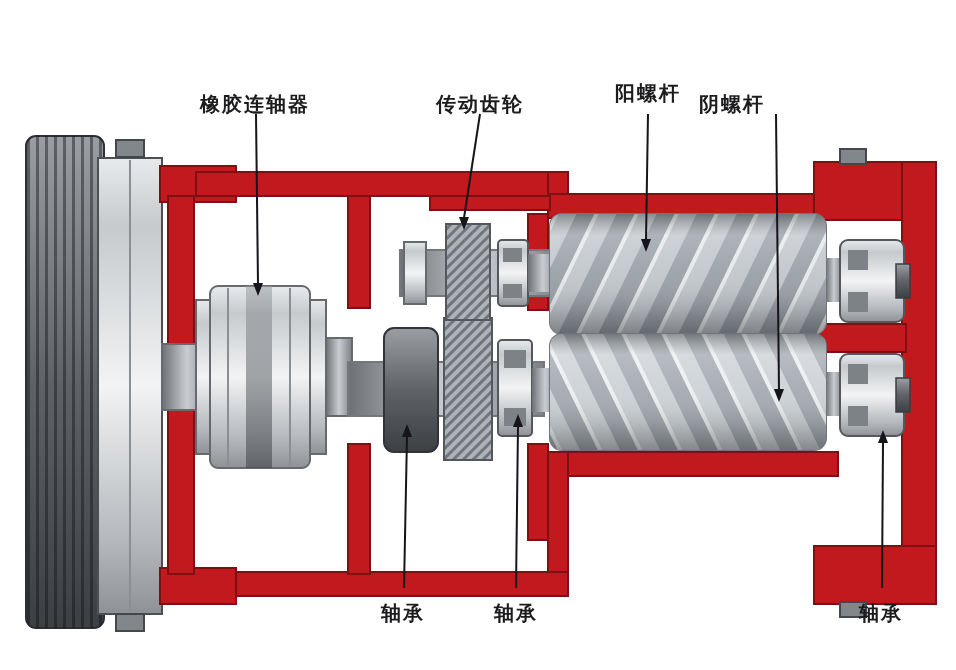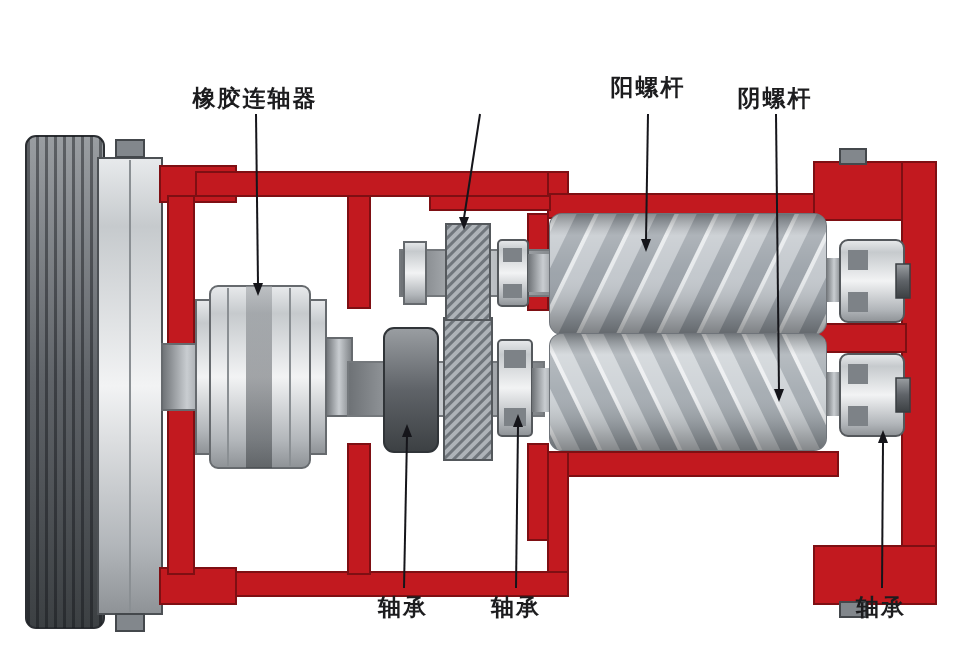--- a/index.html
+++ b/index.html
@@ -1,20 +1,20 @@
 <!DOCTYPE html>
 <html><head>
 <meta charset="utf-8">
 <style>
   html,body{margin:0;padding:0;background:#ffffff;}
   .stage{position:relative;width:956px;height:670px;background:#ffffff;overflow:hidden;
          font-family:"Liberation Sans",sans-serif;}
   .stage svg{position:absolute;left:0;top:0;}
   .callout-label{position:absolute;transform:translateX(-50%);white-space:nowrap;
-         font-weight:700;font-size:23px;letter-spacing:2px;color:#1c1c1e;}
+         font-weight:700;font-size:20px;letter-spacing:2px;color:#1c1c1e;margin-top:8px;}
 </style>
 </head>
 <body>
 
 <div class="stage">
 
 <svg width="956" height="670" viewBox="0 0 956 670">
   <defs>
     <linearGradient id="gMetalV" x1="0" y1="0" x2="0" y2="1">
       <stop offset="0" stop-color="#e8eaec"></stop>
@@ -158,18 +158,19 @@
     <line x1="404" y1="588" x2="407" y2="436"></line>
     <polygon points="402,437 412,437 407,424" stroke="none"></polygon>
     <line x1="516" y1="588" x2="518" y2="426"></line>
     <polygon points="513,427 523,427 518,414" stroke="none"></polygon>
     <line x1="882" y1="588" x2="883" y2="442"></line>
     <polygon points="878,443 888,443 883,430" stroke="none"></polygon>
   </g>
 </svg>
 
   <div class="callout-label" style="left:255px;top:83px">橡胶连轴器</div>
+  <div class="callout-label" style="left:480px;top:83px">传动齿轮</div>
   <div class="callout-label" style="left:648px;top:72px">阳螺杆</div>
-  <div class="callout-label" style="left:775px;top:83px">阴螺杆</div>
+  <div class="callout-label" style="left:732px;top:83px">阴螺杆</div>
   <div class="callout-label" style="left:403px;top:592px">轴承</div>
   <div class="callout-label" style="left:516px;top:592px">轴承</div>
   <div class="callout-label" style="left:881px;top:592px">轴承</div>
 </div>
 
 </body></html>

